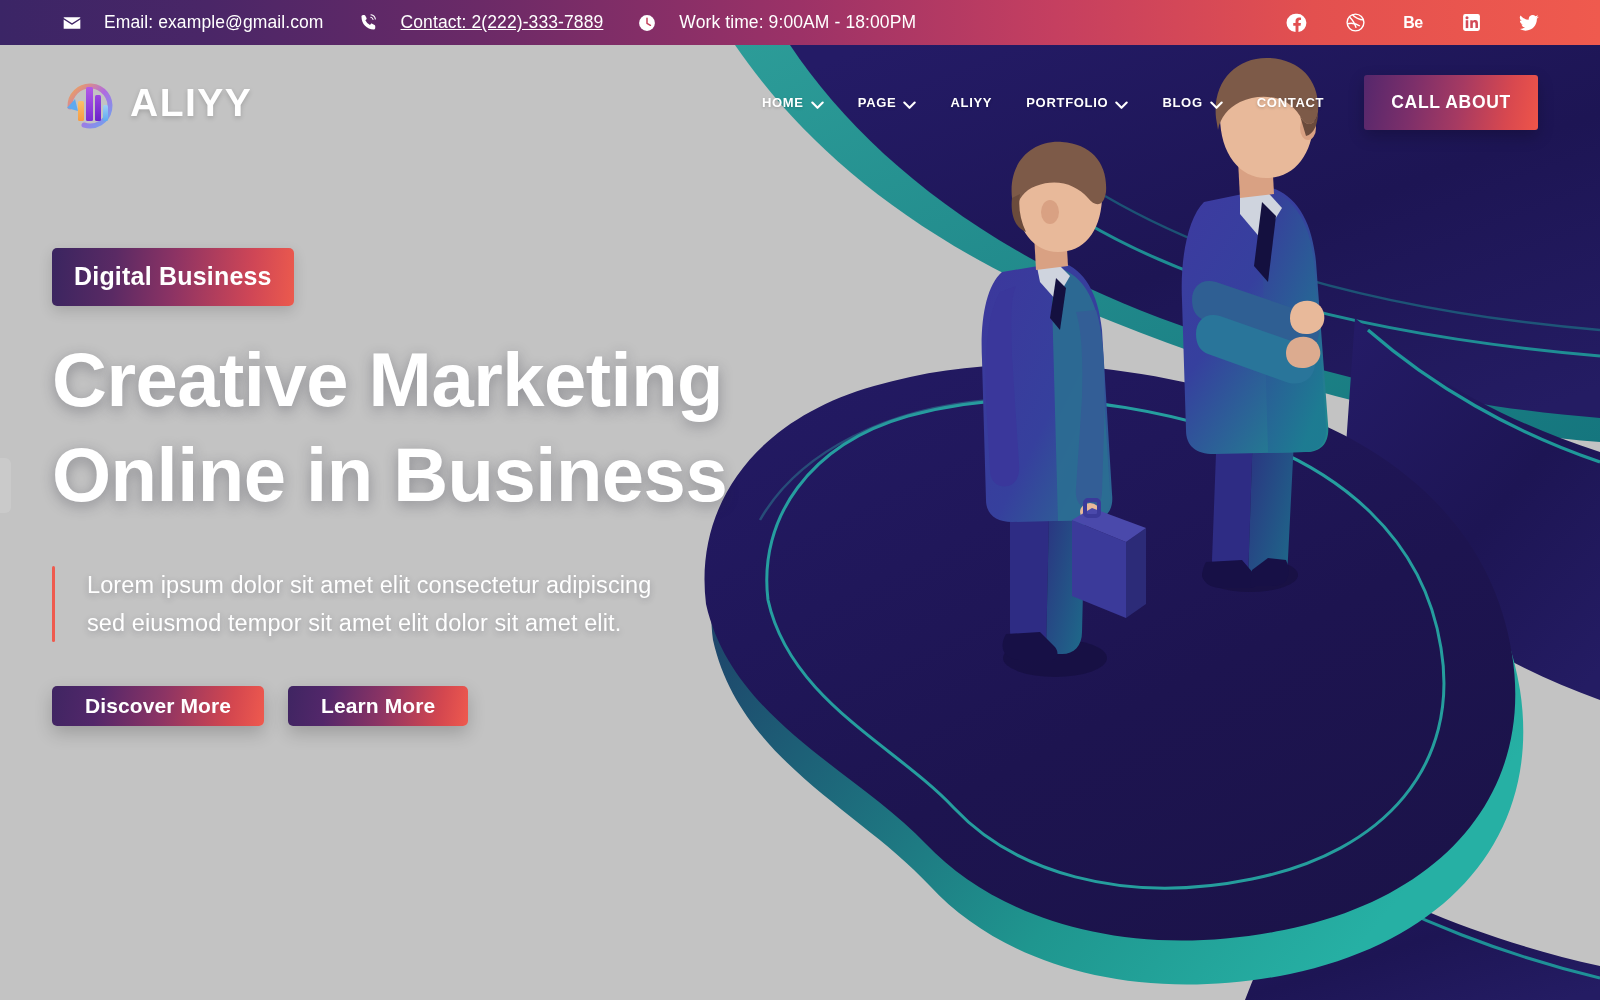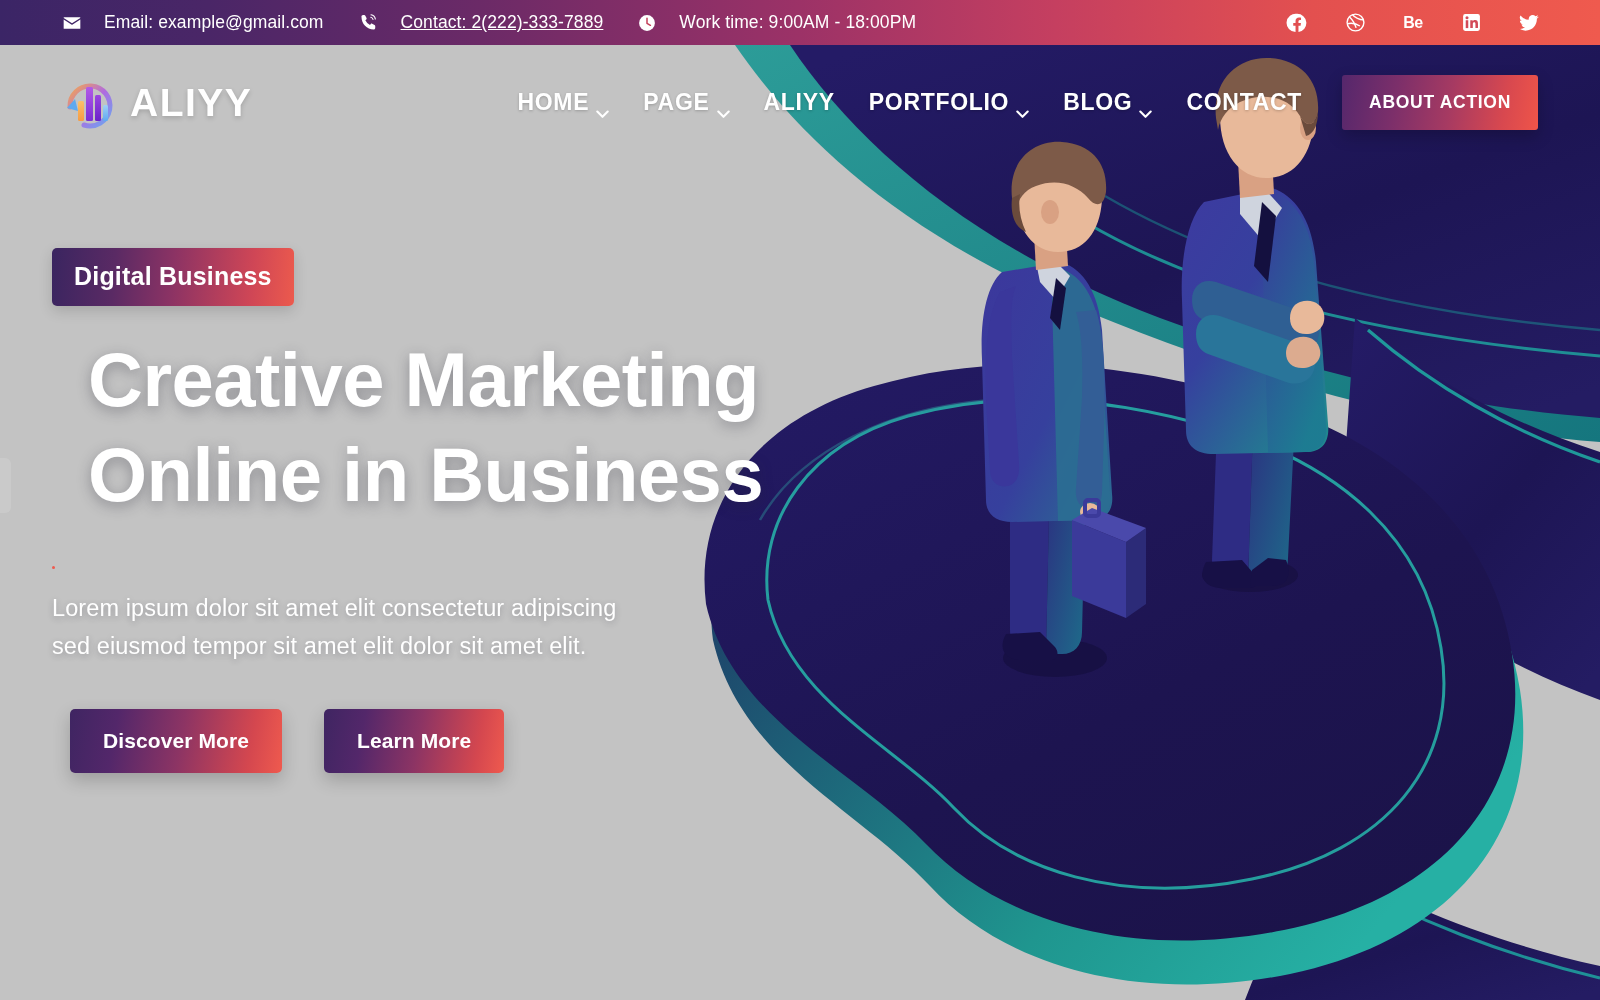--- a/index.html
+++ b/index.html
@@ -49,21 +49,21 @@
   .logo-mark { width: 56px; height: 56px; position: relative; }
   .logo-text {
     color: #ffffff; font-size: 39px; font-weight: bold;
     letter-spacing: 1.5px;
     text-shadow: 0 2px 5px rgba(0,0,0,.18);
   }
 
   .nav { margin-left: auto; margin-right: 62px; display: flex; align-items: center; gap: 0; }
   .nav-item {
     display: flex; align-items: center; gap: 7px;
-    color: #ffffff; font-size: 23px; font-weight: bold;
+    color: #ffffff; font-size: 13px; font-weight: bold;
     letter-spacing: .7px; padding: 0 17px; cursor: pointer;
     white-space: nowrap;
     text-shadow: 0 1px 3px rgba(0,0,0,.22);
   }
   .caret { width: 13px; height: 9px; display: inline-block; }
   .cta {
     margin-left: 23px;
     background: linear-gradient(100deg, #55276c 0%, #7c2f6a 28%, #a63a62 55%, #d8484f 82%, #ef5549 100%);
     color: #fff; font-size: 17.5px; font-weight: bold; letter-spacing: .7px;
     padding: 17px 27px; border: none; border-radius: 3px; cursor: pointer;
@@ -78,36 +78,34 @@
     background: linear-gradient(95deg, #3a2560 0%, #5a2a64 26%, #8c3364 50%, #cf4656 82%, #ec5a4d 100%);
     color: #ffffff; font-size: 25px; font-weight: bold;
     padding: 14px 22px 15px; border-radius: 5px; letter-spacing: .2px;
     box-shadow: 0 5px 14px rgba(0,0,0,.15);
   }
   .title {
     margin-top: 26px;
     color: #ffffff; font-weight: bold;
     font-size: 76px; line-height: 95px; letter-spacing: -.5px;
     text-shadow: 0 4px 14px rgba(40,40,55,.35);
-    margin-left: 36px;
-  }
-  .desc-wrap { margin-top: 44px; display: flex; gap: 20px; flex-direction: column; }
+  }
+  .desc-wrap { margin-top: 44px; display: flex; gap: 32px; }
   .desc-bar { width: 3px; background: #ef5a4e; border-radius: 2px; flex: 0 0 3px; }
   .desc {
     color: #ffffff; font-size: 23.5px; line-height: 38px; letter-spacing: .1px;
     text-shadow: 0 2px 6px rgba(40,40,55,.28);
   }
   .btn-row { margin-top: 44px; display: flex; gap: 24px; }
   .btn {
     background: linear-gradient(100deg, #3f2562 0%, #53276a 22%, #8c3464 52%, #d4474f 84%, #ef5a4e 100%);
     color: #fff; font-size: 21px; font-weight: bold; letter-spacing: .1px;
-    padding: 20px 33px; border: none; border-radius: 5px; cursor: pointer;
+    padding: 8px 33px; border: none; border-radius: 5px; cursor: pointer;
     font-family: "Liberation Sans", sans-serif;
     box-shadow: 0 7px 18px rgba(0,0,0,.2);
-    margin-left: 18px;
   }
 
   
   .slider-handle {
     position: absolute; left: 0; top: 458px; width: 11px; height: 55px;
     background: rgba(255,255,255,.13); border-radius: 0 6px 6px 0; z-index: 28; cursor: pointer;
   }
 </style>
 </head>
 <body>
@@ -431,21 +429,21 @@
           <svg width="13" height="9" viewBox="0 0 13 9">
               <path d="M1.3 1.6 6.5 6.8 11.7 1.6" fill="none" stroke="#ffffff" stroke-width="2.1" stroke-linecap="round" stroke-linejoin="round"></path>
             </svg>
         </span>
       </div>
 
       <div class="nav-item">
         <span>CONTACT</span>
       </div>
 
-      <button class="cta">ABOUT ACTION</button>
+      <button class="cta">CALL ABOUT</button>
     </nav>
   </div>
 
   <div class="hero">
 
     <div class="badge">Digital Business</div>
 
     <h1 class="title">
       <div>Creative Marketing</div>
       <div>Online in Business</div>

